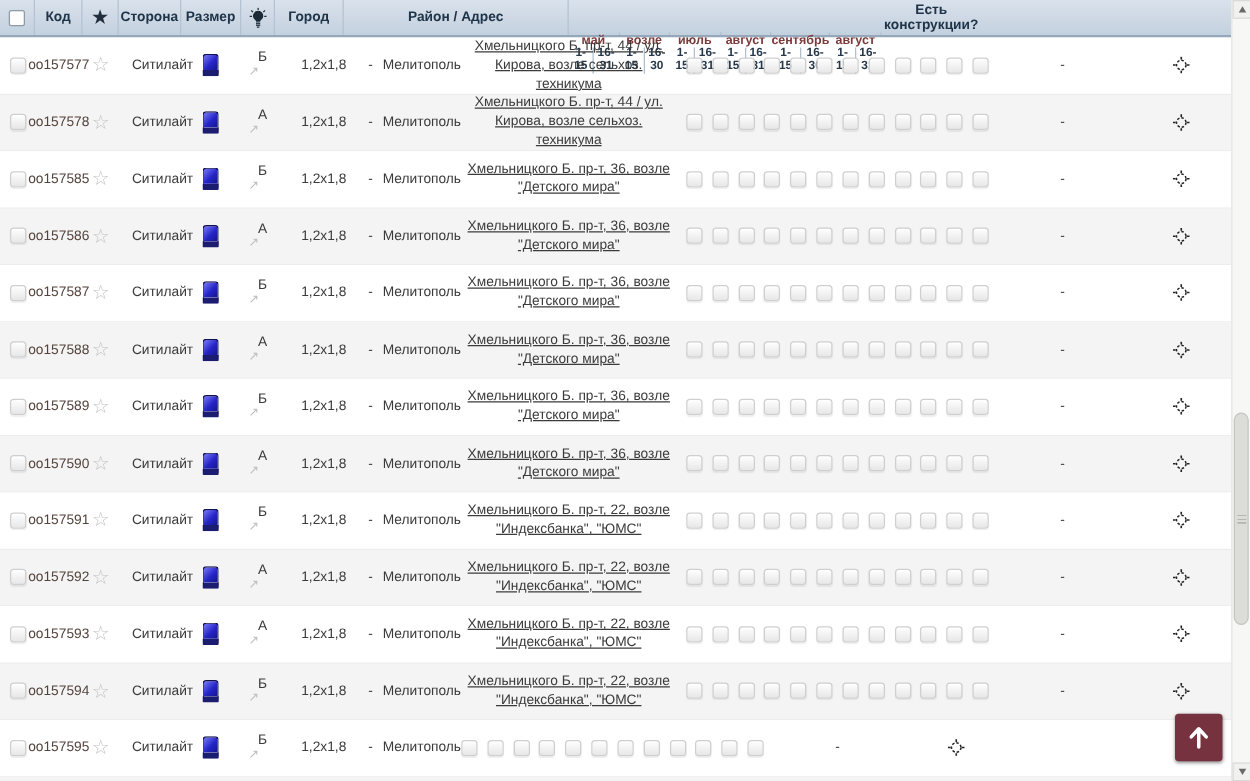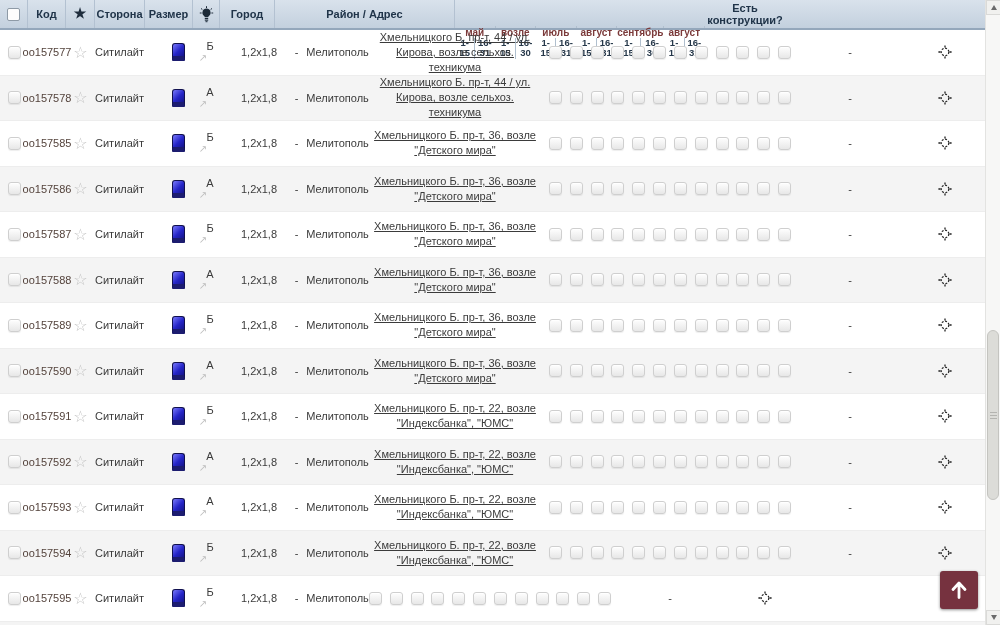--- a/index.html
+++ b/index.html
@@ -50,21 +50,21 @@
 
   .code { color:#54433c; }
   .rstar { font-size:16px; color:#c4c4c4; cursor:pointer; }
   .rcheckbox {
     width:13px; height:13px; border-radius:3px; border:1px solid #cfcfcf;
     background:linear-gradient(#fefefe,#e7e7e7);
     box-shadow:inset 0 1px 0 rgba(255,255,255,.9), 0 1px 1px rgba(0,0,0,.07);
     display:inline-block; cursor:pointer;
   }
 
-  .type-cell { gap:7px;justify-content:space-between; }
+  .type-cell { gap:7px; }
   .cl-icon {
     width:13px; height:18px; display:inline-block;
     background:linear-gradient(135deg,#6a6af2 10%,#2525c8 55%,#15158a);
     border:1px solid #10104f; border-bottom:5px solid #1c1c70;
     border-radius:3px 3px 1px 1px;
   }
 
   .side-cell { flex-direction:column; line-height:1; }
   .side-letter { font-size:11px; color:#3b3b3b; }
   .side-arrow { color:#bdbdbd; font-size:10px; margin-top:1px; transform:translateX(-7px); cursor:pointer; }

